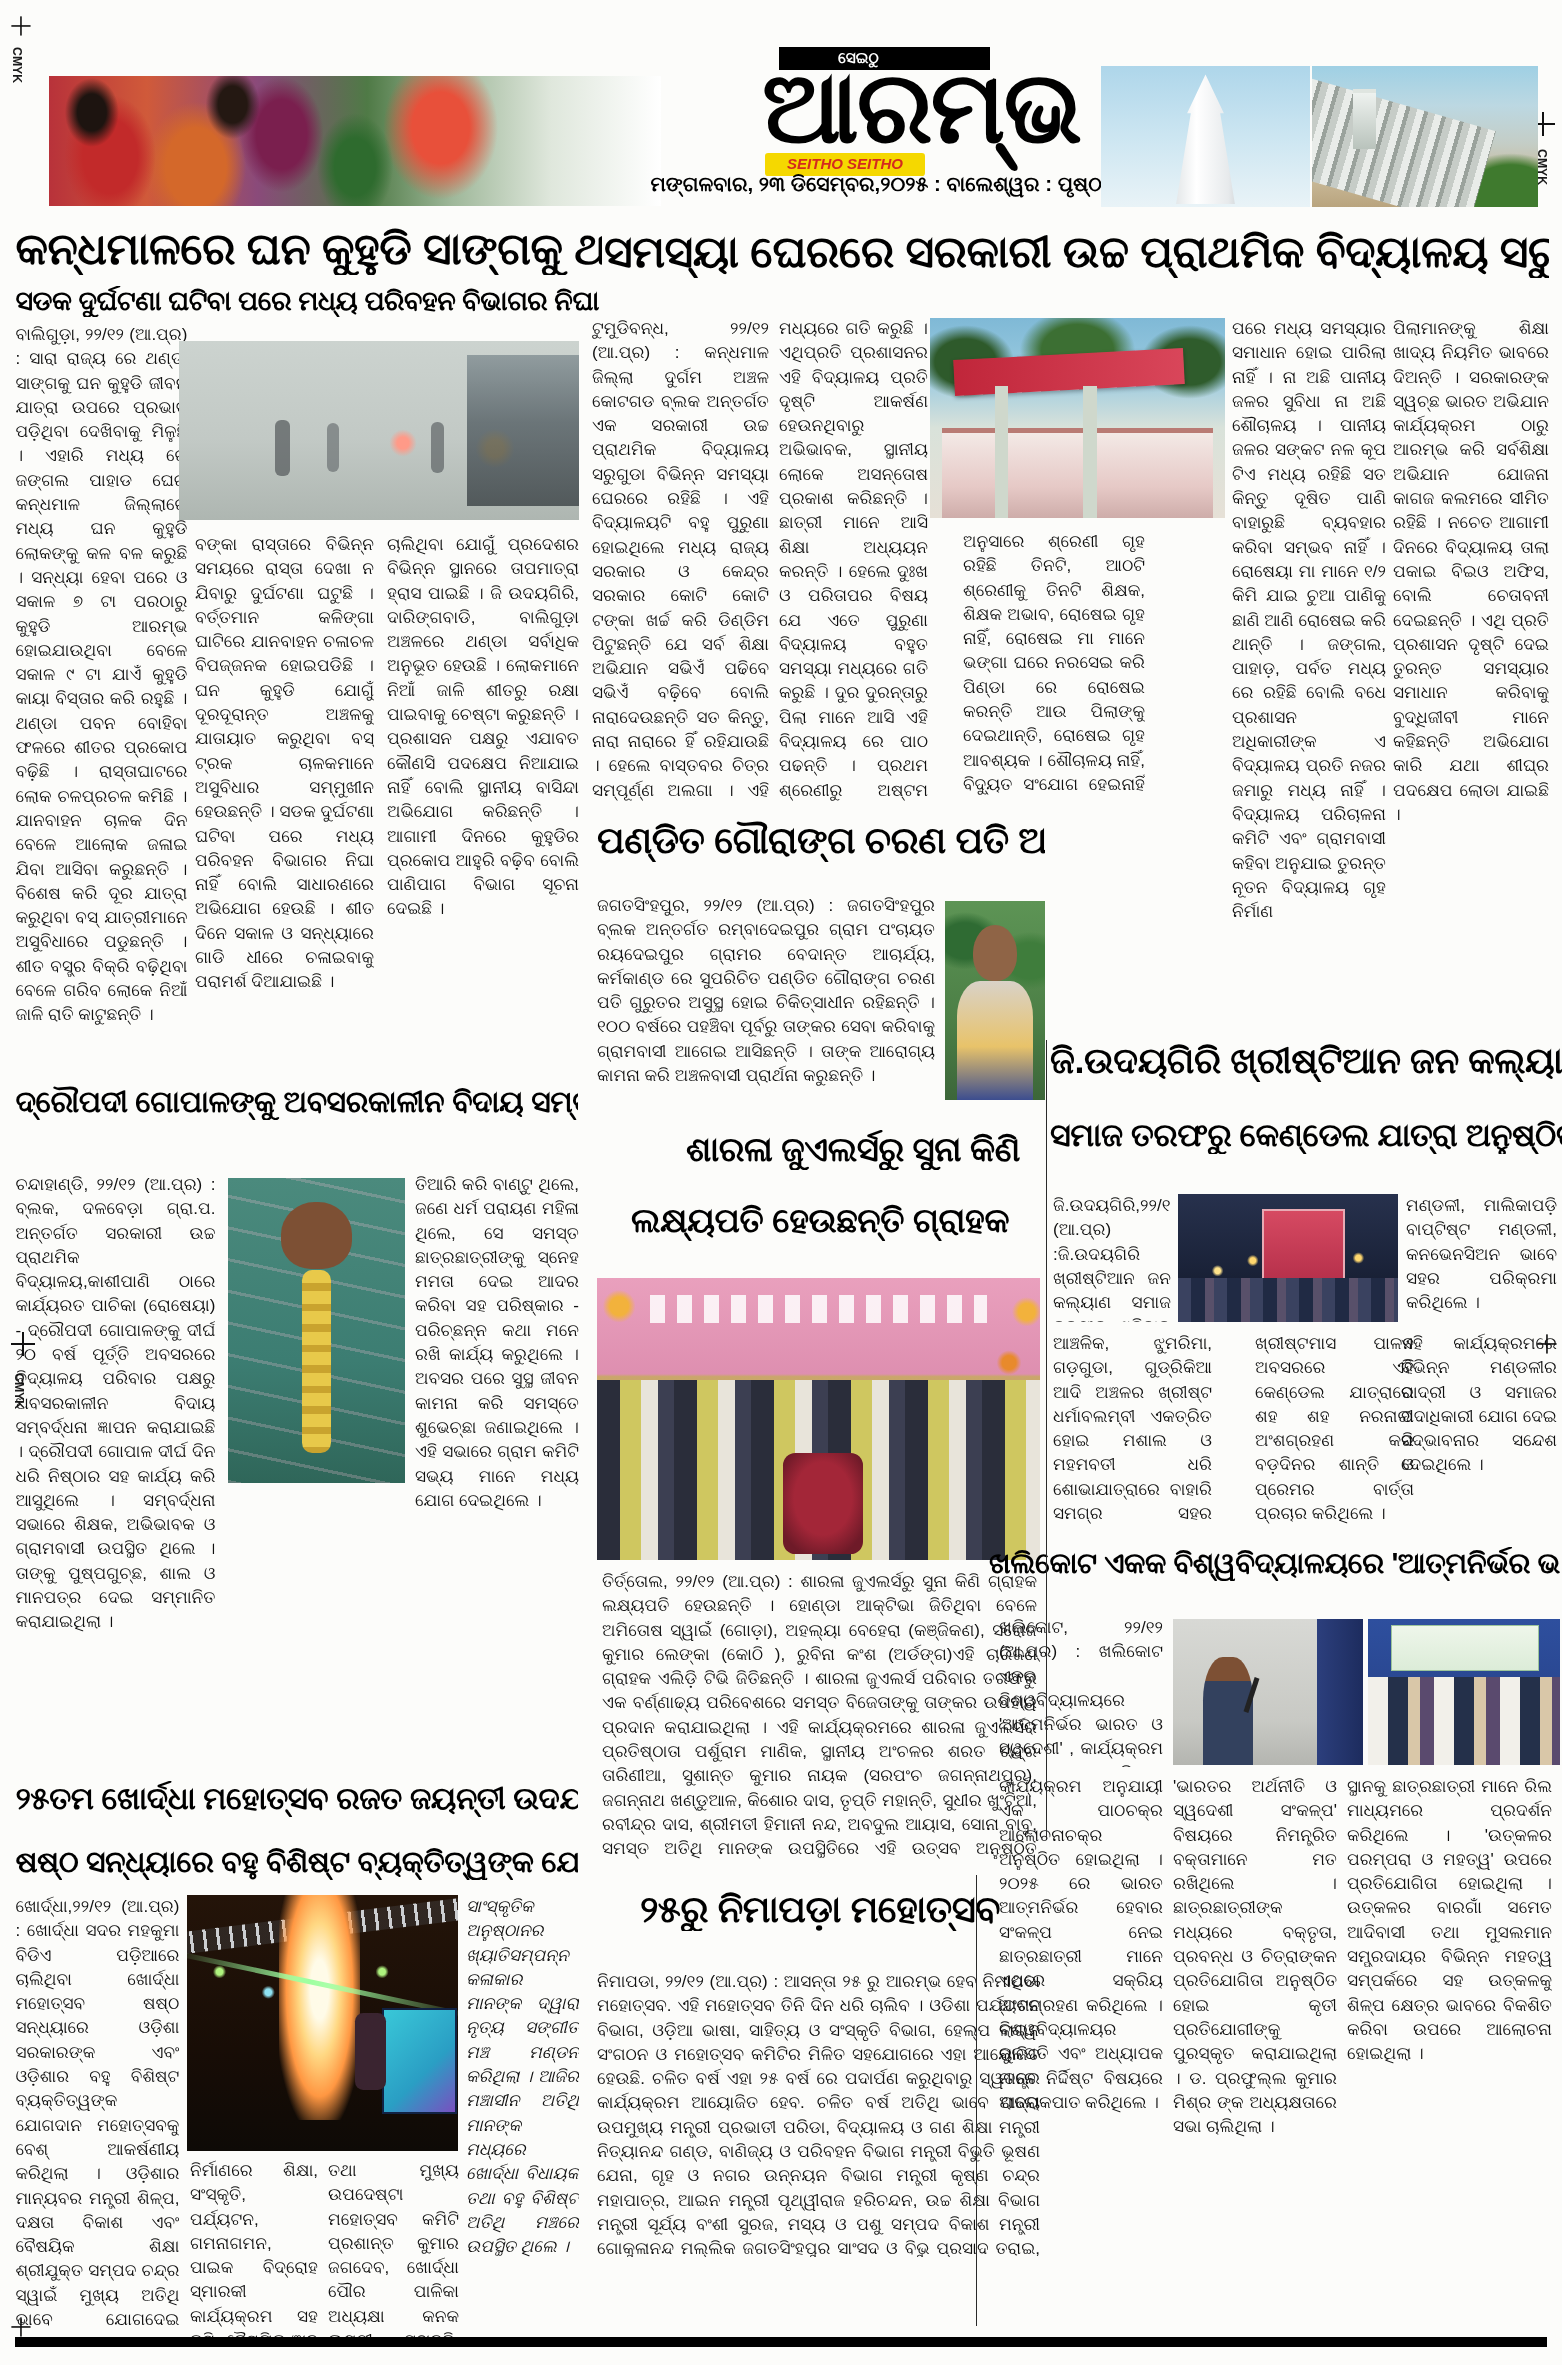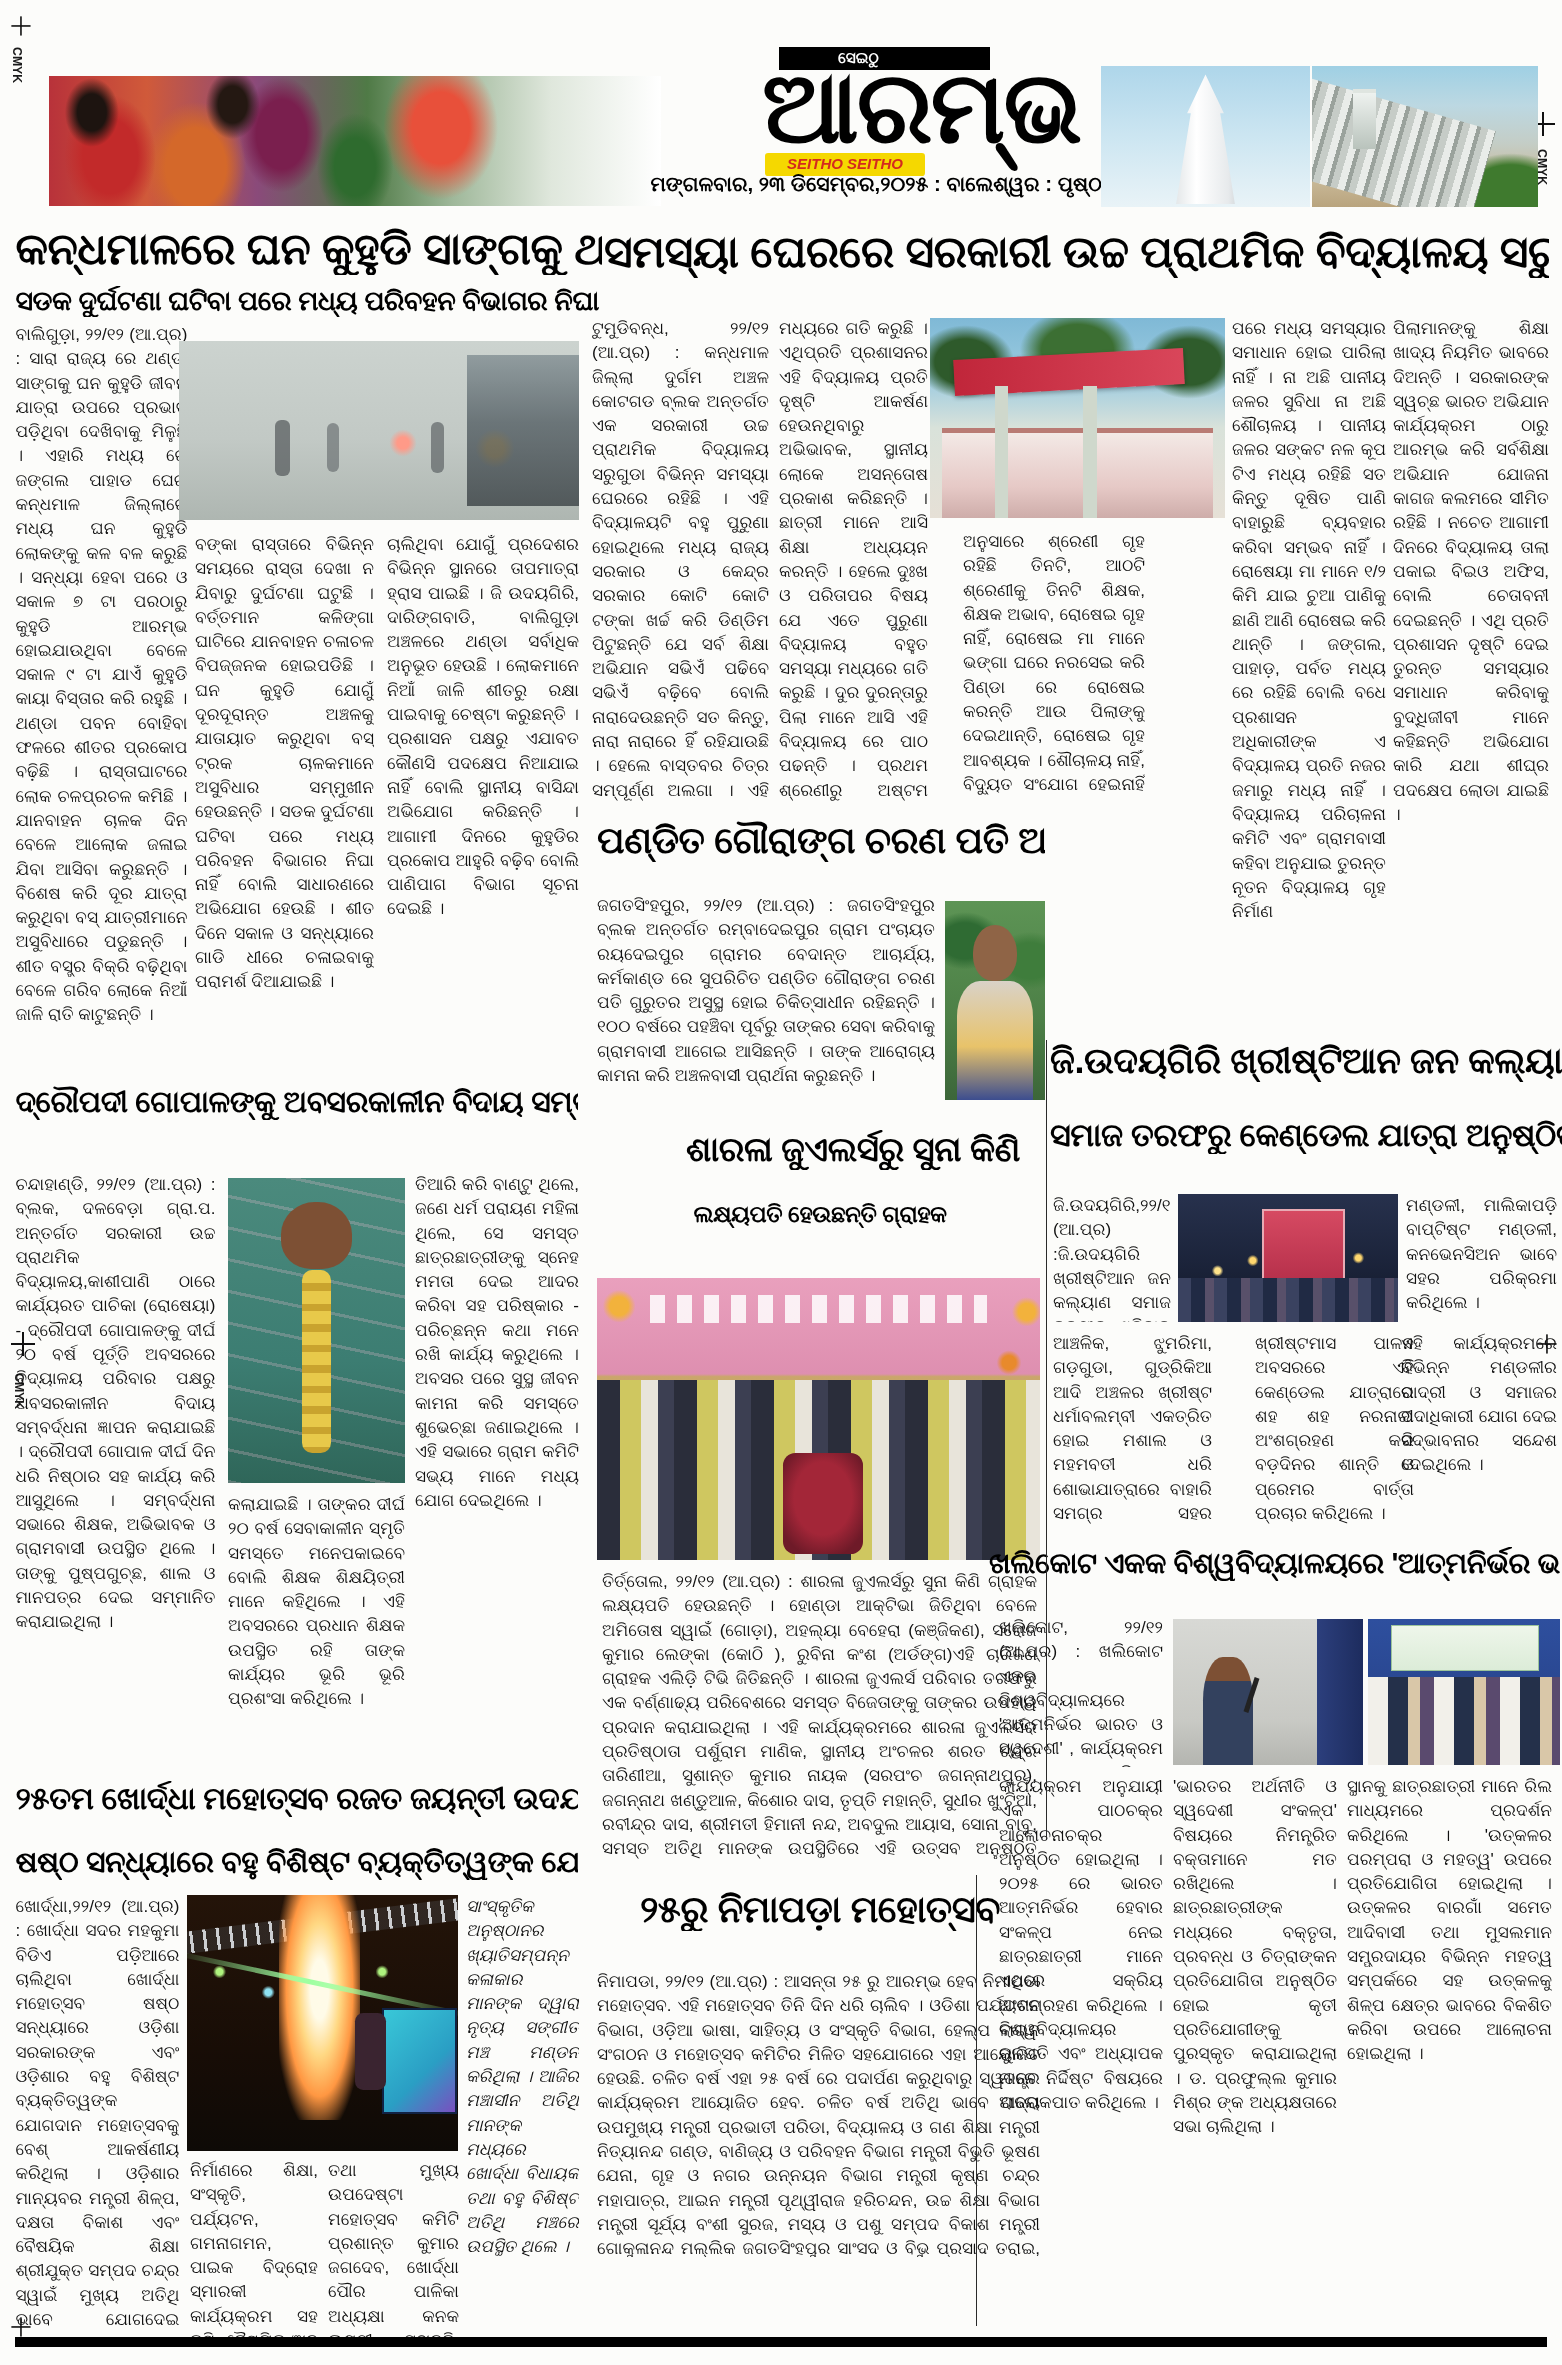--- a/index.html
+++ b/index.html
@@ -137,25 +137,24 @@
   <div class="col" style="left:15.4px;top:1173px;width:200px;height:584px;">ଚନ୍ଦାହାଣ୍ଡି, ୨୨/୧୨ (ଆ.ପ୍ର) : ବ୍ଲକ, ଦଳବେଡ଼ା ଗ୍ରା.ପ. ଅନ୍ତର୍ଗତ ସରକାରୀ ଉଚ୍ଚ ପ୍ରାଥମିକ ବିଦ୍ୟାଳୟ,କାଶୀପାଣି ଠାରେ କାର୍ଯ୍ୟରତ ପାଚିକା (ରୋଷେୟା) - ଦ୍ରୌପଦୀ ଗୋପାଳଙ୍କୁ ଦୀର୍ଘ ୨୦ ବର୍ଷ ପୂର୍ତ୍ତି ଅବସରରେ ବିଦ୍ୟାଳୟ ପରିବାର ପକ୍ଷରୁ ଅବସରକାଳୀନ ବିଦାୟ ସମ୍ବର୍ଦ୍ଧନା ଜ୍ଞାପନ କରାଯାଇଛି । ଦ୍ରୌପଦୀ ଗୋପାଳ ଦୀର୍ଘ ଦିନ ଧରି ନିଷ୍ଠାର ସହ କାର୍ଯ୍ୟ କରି ଆସୁଥିଲେ । ସମ୍ବର୍ଦ୍ଧନା ସଭାରେ ଶିକ୍ଷକ, ଅଭିଭାବକ ଓ ଗ୍ରାମବାସୀ ଉପସ୍ଥିତ ଥିଲେ । ତାଙ୍କୁ ପୁଷ୍ପଗୁଚ୍ଛ, ଶାଲ ଓ ମାନପତ୍ର ଦେଇ ସମ୍ମାନିତ କରାଯାଇଥିଲା ।</div>
 
   <div class="ph" style="left:228px;top:1178px;width:177px;height:305px;background:
        repeating-linear-gradient(12deg, rgba(240,190,210,.25) 0 3.1px, rgba(0,0,0,0) 3.1px 31px),
        linear-gradient(180deg,#4b8a7d 0%,#3c7d72 60%,#2f6659 100%);">
     <div class="shape" style="left:30%;top:8%;width:40%;height:22%;background:#7d5034;border-radius:48% 48% 42% 42%;"></div>
     <div class="shape" style="left:8%;top:28%;width:84%;height:72%;background:linear-gradient(120deg,#e88а2c 0%,#e8882c 30%,#d8622a 55%,#b34a26 100%);border-radius:35% 35% 0 0;"></div>
     <div class="shape" style="left:42%;top:30%;width:16%;height:60%;background:repeating-linear-gradient(180deg,#e8c94a 0 13.3px,#c9a32e 13.3px 20.5px);border-radius:10.2px;"></div>
   </div>
 
-  <div class="col" style="left:228px;top:1493px;width:177px;height:264px;">କଲାଯାଇଛି । ତାଙ୍କର ଦୀର୍ଘ ୨୦ ବର୍ଷ ସେବାକାଳୀନ ସ୍ମୃତି ସମସ୍ତେ ମନେପକାଇବେ ବୋଲି ଶିକ୍ଷକ ଶିକ୍ଷୟିତ୍ରୀ ମାନେ କହିଥିଲେ । ଏହି ଅବସରରେ ପ୍ରଧାନ ଶିକ୍ଷକ ଉପସ୍ଥିତ ରହି ତାଙ୍କ କାର୍ଯ୍ୟର ଭୂରି ଭୂରି ପ୍ରଶଂସା କରିଥିଲେ ।</div>
   <div class="col" style="left:415px;top:1173px;width:164px;height:584px;">ତିଆରି କରି ବାଣ୍ଟୁ ଥିଲେ, ଜଣେ ଧର୍ମ ପରାୟଣ ମହିଳା ଥିଲେ, ସେ ସମସ୍ତ ଛାତ୍ରଛାତ୍ରୀଙ୍କୁ ସ୍ନେହ ମମତା ଦେଇ ଆଦର କରିବା ସହ ପରିଷ୍କାର - ପରିଚ୍ଛନ୍ନ କଥା ମନେ ରଖି କାର୍ଯ୍ୟ କରୁଥିଲେ । ଅବସର ପରେ ସୁସ୍ଥ ଜୀବନ କାମନା କରି ସମସ୍ତେ ଶୁଭେଚ୍ଛା ଜଣାଇଥିଲେ । ଏହି ସଭାରେ ଗ୍ରାମ କମିଟି ସଭ୍ୟ ମାନେ ମଧ୍ୟ ଯୋଗ ଦେଇଥିଲେ ।</div>
 
   <div class="hl ctr" style="left:630px;top:1130px;width:446px;font-size:34px;">ଶାରଳା ଜୁଏଲର୍ସରୁ ସୁନା କିଣି</div>
-  <div class="hl ctr" style="left:597px;top:1201px;width:446px;font-size:23px;">ଲକ୍ଷ୍ୟପତି ହେଉଛନ୍ତି ଗ୍ରାହକ</div>
+  <div class="hl ctr" style="left:597px;top:1201px;width:446px;font-size:34px;">ଲକ୍ଷ୍ୟପତି ହେଉଛନ୍ତି ଗ୍ରାହକ</div>
 
   <div class="ph" style="left:597px;top:1278px;width:443px;height:282px;background:
        radial-gradient(20.5px 20.5px at 5% 10%, #f2b23c 0 45%, rgba(242,178,60,0) 80%),
        radial-gradient(18.4px 18.4px at 97% 12%, #f2b23c 0 45%, rgba(242,178,60,0) 80%),
        radial-gradient(15.4px 15.4px at 93% 30%, #e88a2c 0 45%, rgba(232,138,44,0) 80%),
        linear-gradient(180deg,#e9a0bd 0%,#de8fb0 34%,#caa66b 35%,#b8965c 100%);">
     <div class="shape" style="left:12%;top:6%;width:76%;height:10%;background:repeating-linear-gradient(90deg,rgba(255,255,255,.85) 0 15.4px,rgba(255,255,255,0) 15.4px 27px);"></div>
     <div class="shape" style="left:0;top:36%;width:100%;height:64%;background:repeating-linear-gradient(90deg,#2a2d3a 0 22.5px,#cfc760 22.5px 44px,#e8e4da 44px 61px,#3c3f52 61px 77px);"></div>
     <div class="shape" style="left:42%;top:62%;width:18%;height:36%;background:radial-gradient(60% 60% at 50% 45%,#a32638 0 60%,#6e1a28 100%);border-radius:12.3px;"></div>
   </div>

